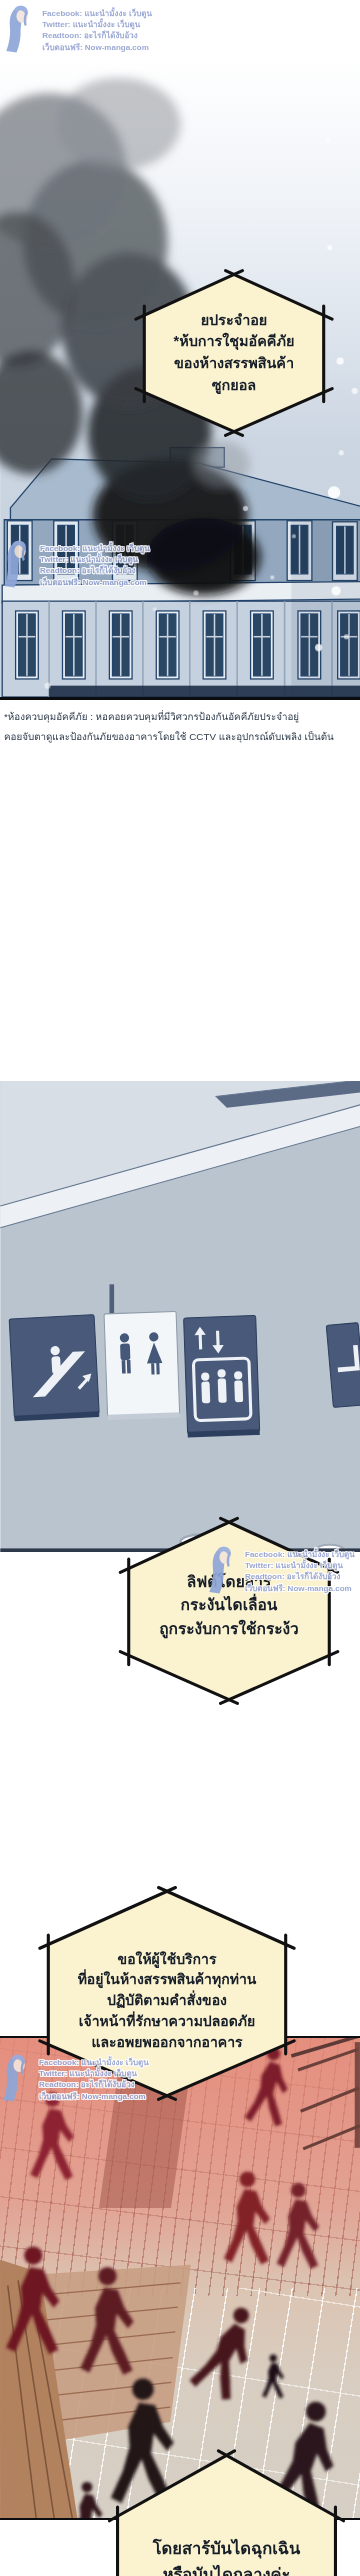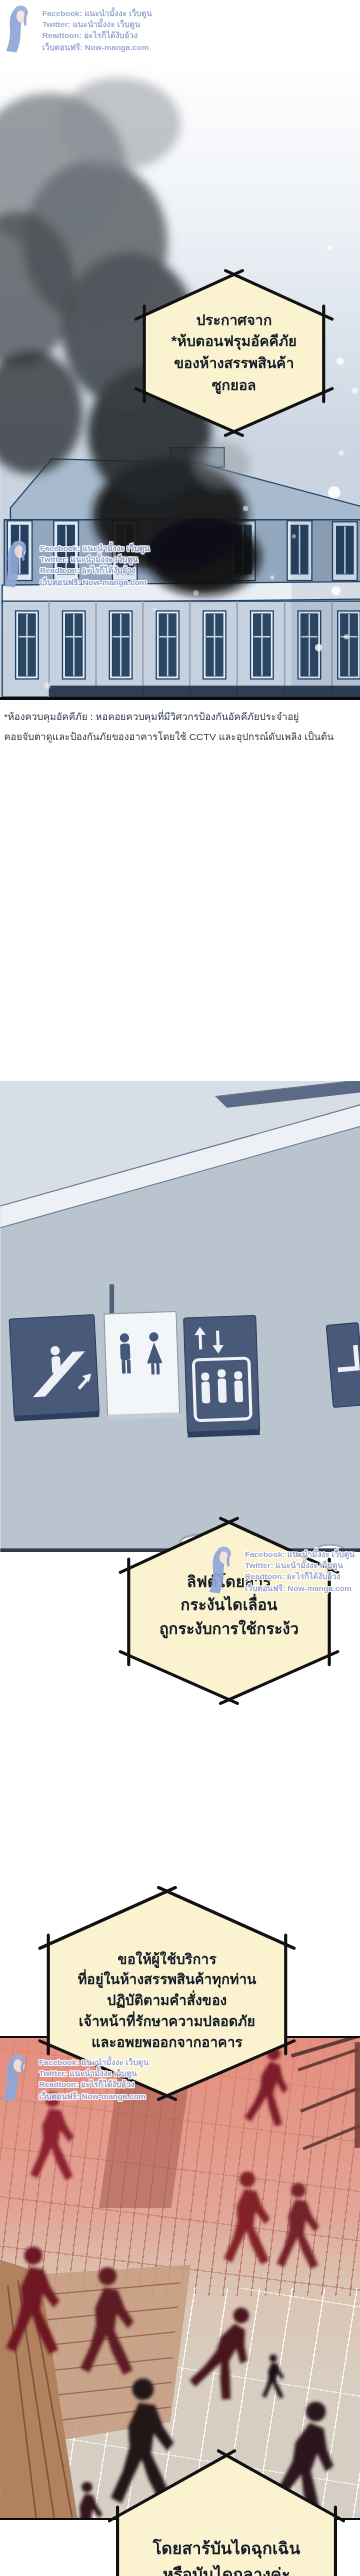--- a/index.html
+++ b/index.html
@@ -355,22 +355,22 @@
     <svg class="hex" width="200" height="178" viewBox="0 0 388 345">
         <polygon points="194,20 368,99.3 368,248.75 194,325 20,248.75 20,99.3" fill="#fbf2d0"></polygon>
         <line x1="177.62082612471207" y1="12.535238572929119" x2="384.37917387528796" y2="106.76476142707088" stroke="#111111" stroke-width="6" stroke-linecap="round"></line>
         <line x1="368" y1="81.3" x2="368" y2="266.75" stroke="#111111" stroke-width="6" stroke-linecap="round"></line>
         <line x1="384.48647985692645" y1="241.52532132706529" x2="177.51352014307355" y2="332.2246786729347" stroke="#111111" stroke-width="6" stroke-linecap="round"></line>
         <line x1="210.48647985692645" y1="332.2246786729347" x2="3.513520143073535" y2="241.52532132706529" stroke="#111111" stroke-width="6" stroke-linecap="round"></line>
         <line x1="20" y1="266.75" x2="20" y2="81.3" stroke="#111111" stroke-width="6" stroke-linecap="round"></line>
         <line x1="3.620826124712064" y1="106.76476142707088" x2="210.37917387528793" y2="12.535238572929119" stroke="#111111" stroke-width="6" stroke-linecap="round"></line>
       </svg>
     <div class="bubble-text bt1">
-      <span>ประกาศจาก</span>
-      <span>*ห้บตอนฟรุมอัคคีภัย</span>
+      <span>ยประจำอย</span>
+      <span>*ห้บการใชุมอัคคีภัย</span>
       <span>ของห้างสรรพสินค้า</span>
       <span>ซูกยอล</span>
     </div>
   </div>
 
 
   <div class="bubble" style="left:118px;top:1512px;width:222px;height:198px">
     <svg class="hex" width="222" height="198" viewBox="0 0 430 385">
         <polygon points="215,20 410,109.7 410,278.75 215,365 20,278.75 20,109.7" fill="#fbf2d0"></polygon>
         <line x1="198.64717185178566" y1="12.477699051821402" x2="426.35282814821437" y2="117.2223009481786" stroke="#111111" stroke-width="6" stroke-linecap="round"></line>

